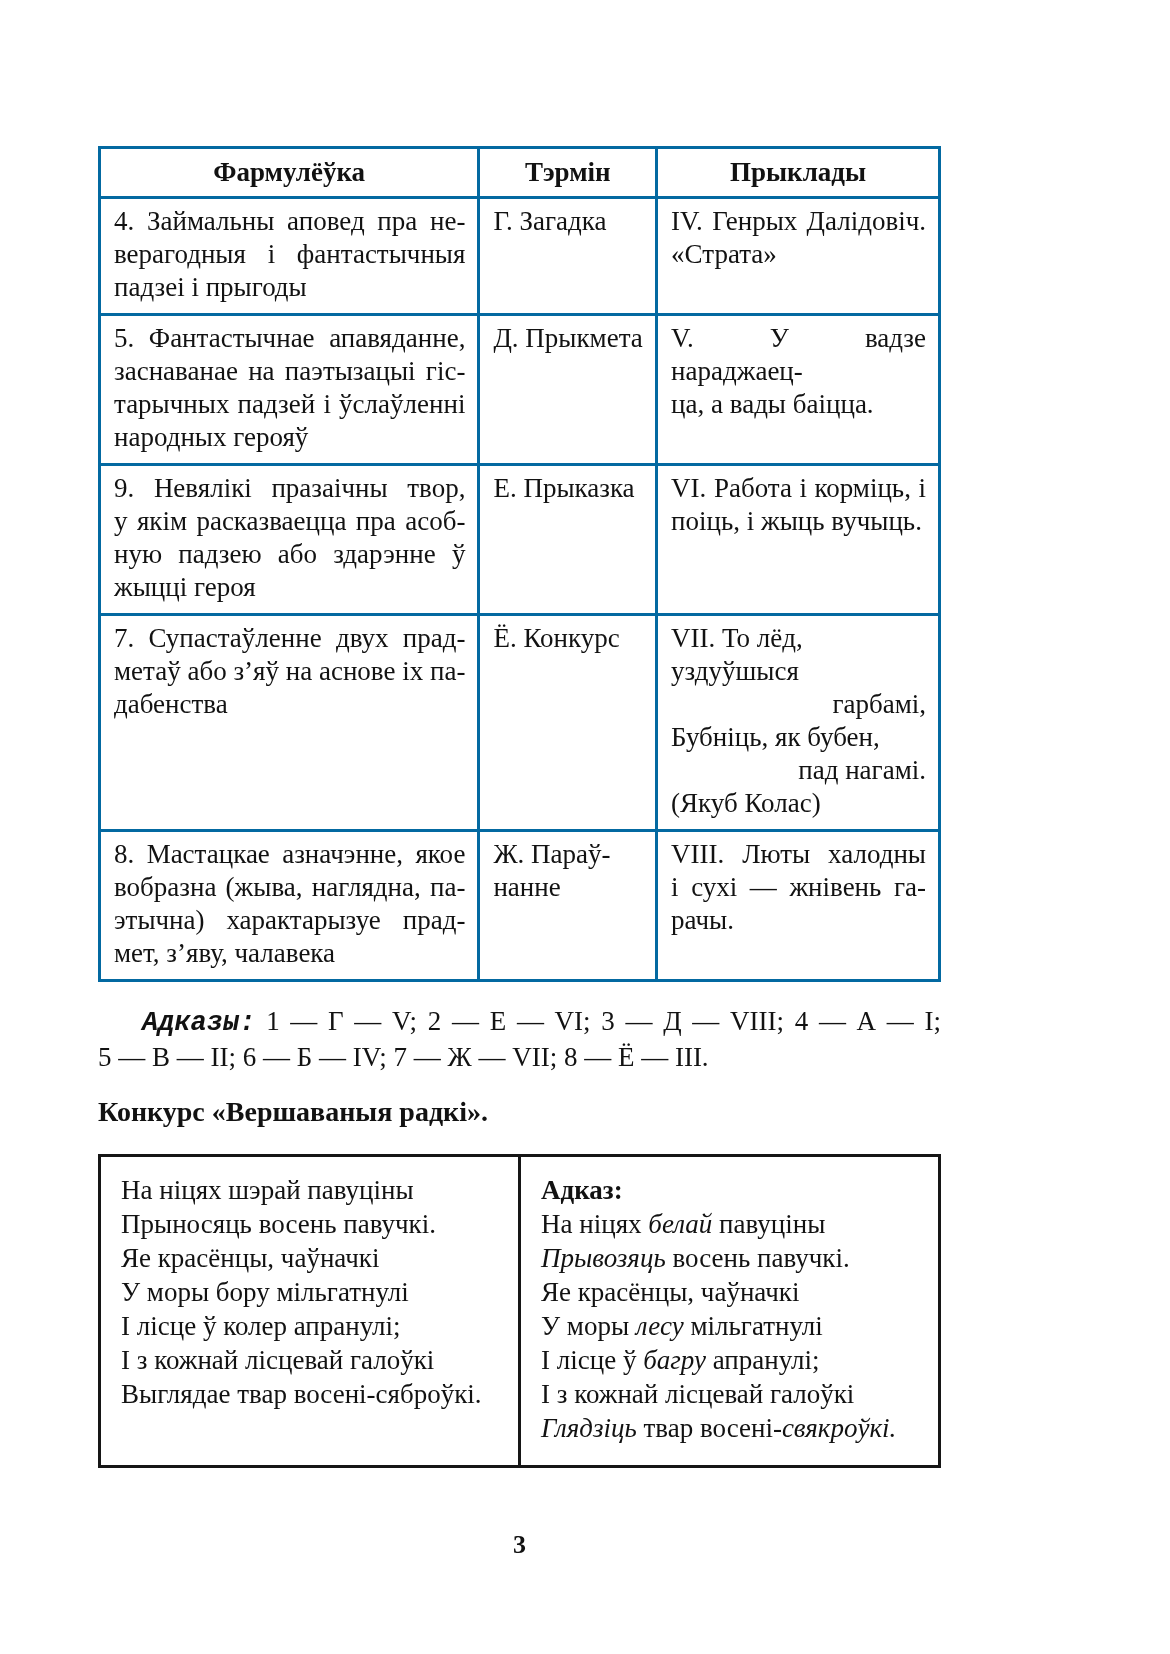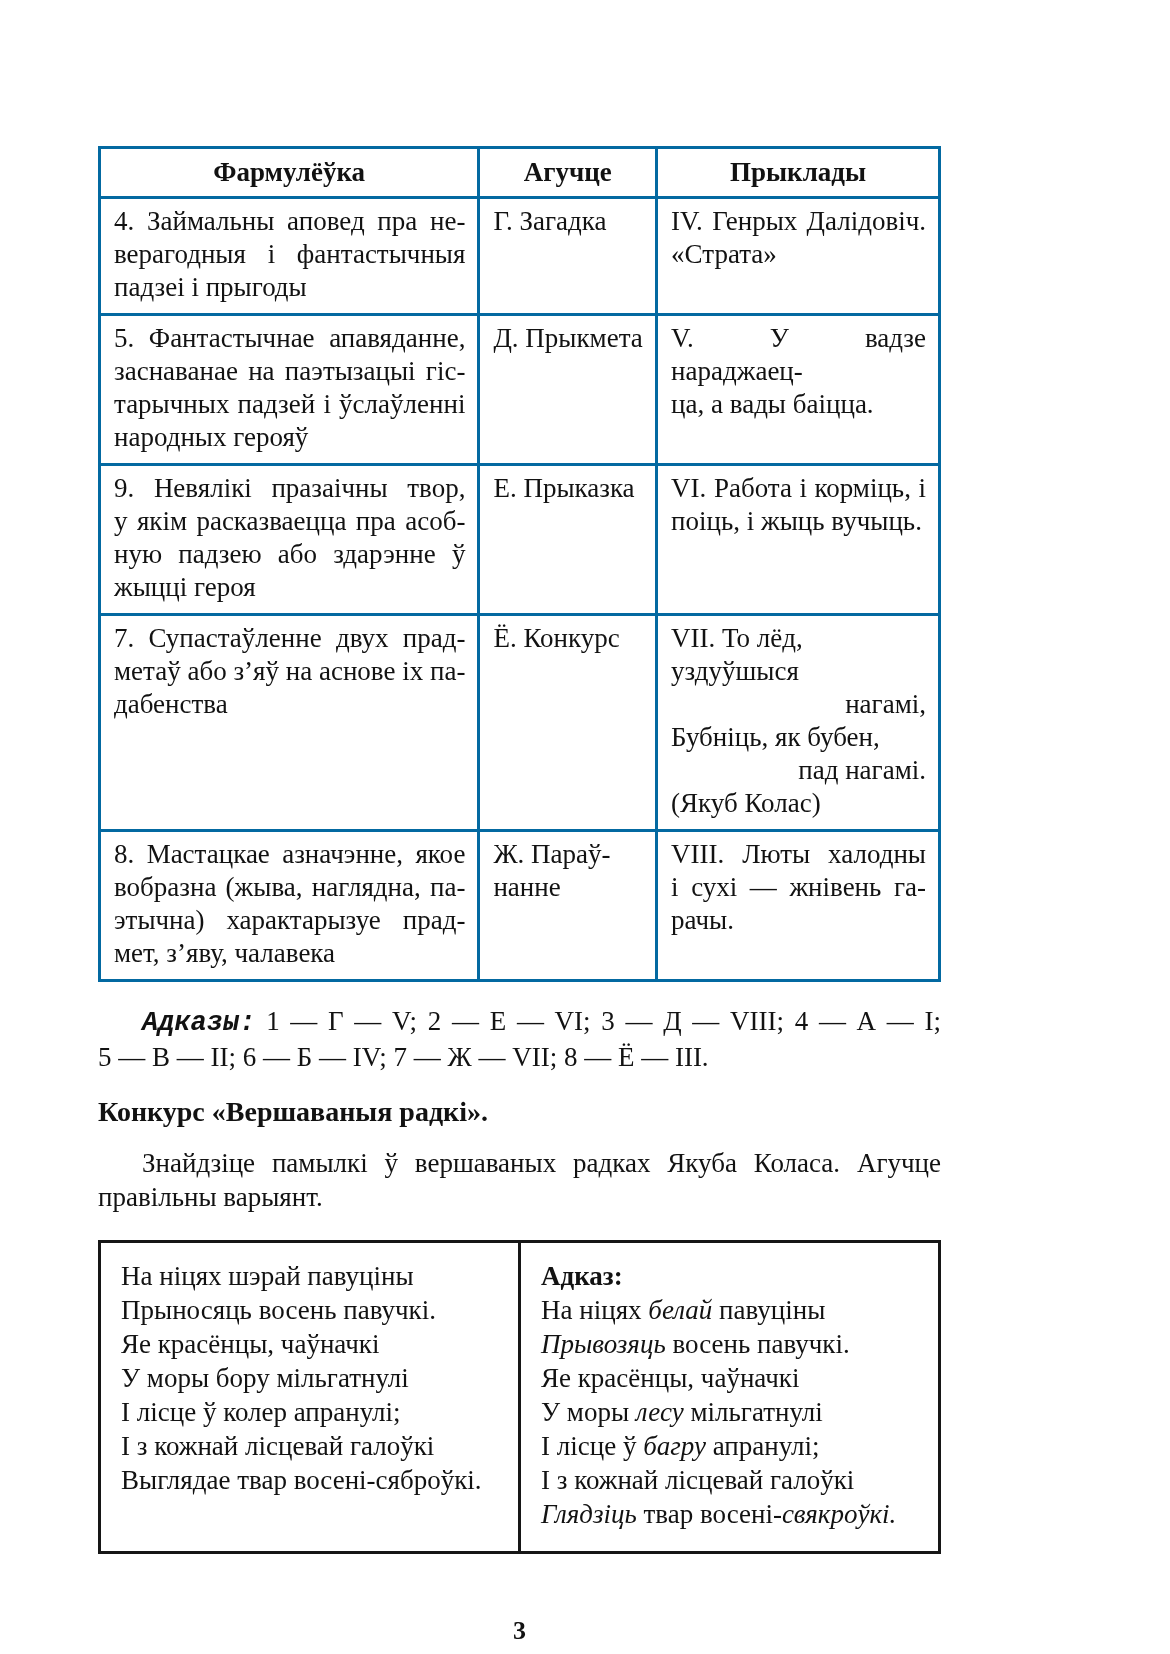--- a/index.html
+++ b/index.html
@@ -99,21 +99,21 @@
 
   <table class="t1">
     <colgroup>
         <col class="c1">
         <col class="c2">
         <col class="c3">
       </colgroup>
     <thead>
       <tr>
         <th>Фармулёўка</th>
-        <th>Агучце</th>
+        <th>Тэрмін</th>
         <th>Прыклады</th>
       </tr>
     </thead>
     <tbody>
       <tr>
         <td>
             <div class="line align-justify"><span>4. Займальны аповед пра не-</span></div>
             <div class="line align-justify"><span>верагодныя і фантастычныя</span></div>
             <div class="line"><span>падзеі і прыгоды</span></div>
           </td>
@@ -159,21 +159,21 @@
         <td>
             <div class="line align-justify"><span>7. Супастаўленне двух прад-</span></div>
             <div class="line align-justify"><span>метаў або з’яў на аснове іх па-</span></div>
             <div class="line"><span>дабенства</span></div>
           </td>
         <td>
             <div class="line"><span>Ё. Конкурс</span></div>
           </td>
         <td>
             <div class="line"><span>VII. То лёд, уздуўшыся</span></div>
-            <div class="line align-right"><span>нагамі,</span></div>
+            <div class="line align-right"><span>гарбамі,</span></div>
             <div class="line"><span>Бубніць, як бубен,</span></div>
             <div class="line align-right"><span>пад нагамі.</span></div>
             <div class="line"><span>(Якуб Колас)</span></div>
           </td>
       </tr>
       <tr>
         <td>
             <div class="line align-justify"><span>8. Мастацкае азначэнне, якое</span></div>
             <div class="line align-justify"><span>вобразна (жыва, наглядна, па-</span></div>
             <div class="line align-justify"><span>этычна) характарызуе прад-</span></div>
@@ -192,24 +192,20 @@
     </tbody>
   </table>
 
   <div class="answers">
     <div class="line align-justify answers-first"><span class="bi-label">Адказы:</span><span> </span><span>1 — Г — V; 2 — Е — VI; 3 — Д — VIII; 4 — А — I;</span></div>
     <div class="line">5 — В — II; 6 — Б — IV; 7 — Ж — VII; 8 — Ё — III.</div>
   </div>
 
   <h2 class="contest-heading">Конкурс «Вершаваныя радкі».</h2>
 
-  <div class="intro">
-    <div class="line align-justify intro-first">Знайдзіце памылкі ў вершаваных радках Якуба Коласа. Агучце</div>
-    <div class="line">правільны варыянт.</div>
-  </div>
 
   <table class="t2">
     <tbody>
       <tr>
         <td class="poem-left">
             <div class="line"><span>На ніцях шэрай павуціны</span></div>
             <div class="line"><span>Прыносяць восень павучкі.</span></div>
             <div class="line"><span>Яе красёнцы, чаўначкі</span></div>
             <div class="line"><span>У моры бору мільгатнулі</span></div>
             <div class="line"><span>І лісце ў колер апранулі;</span></div>

